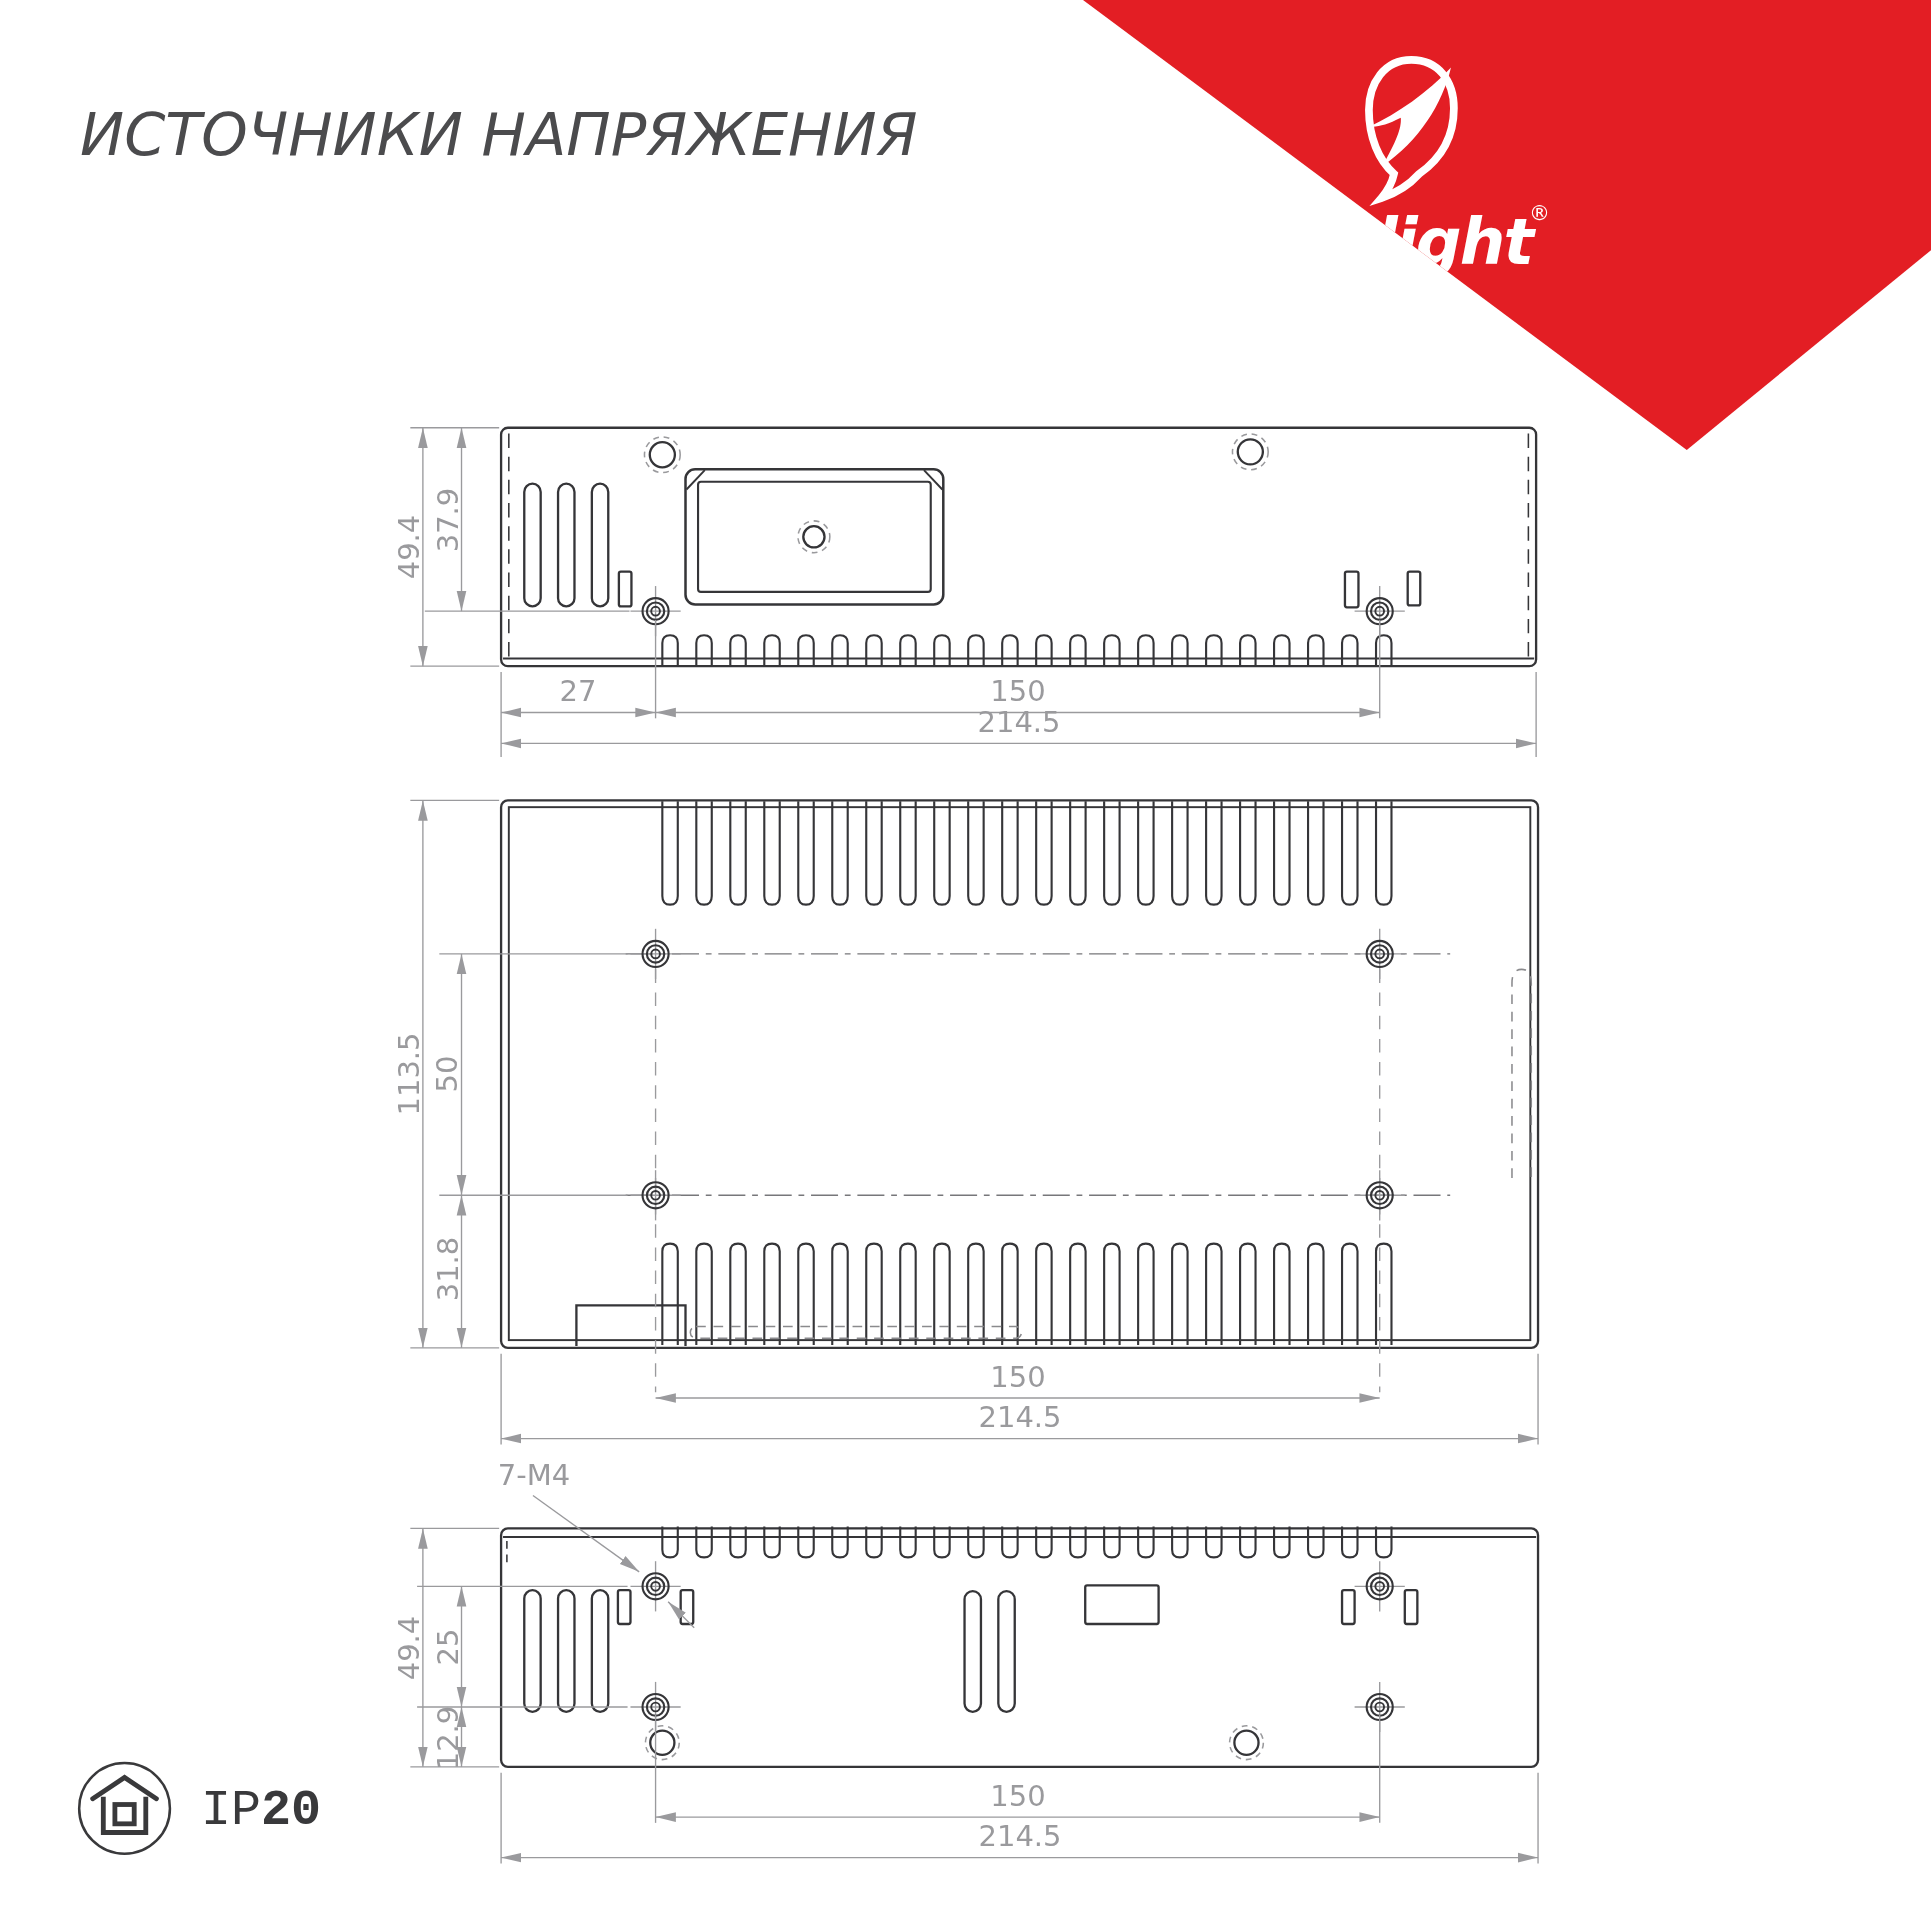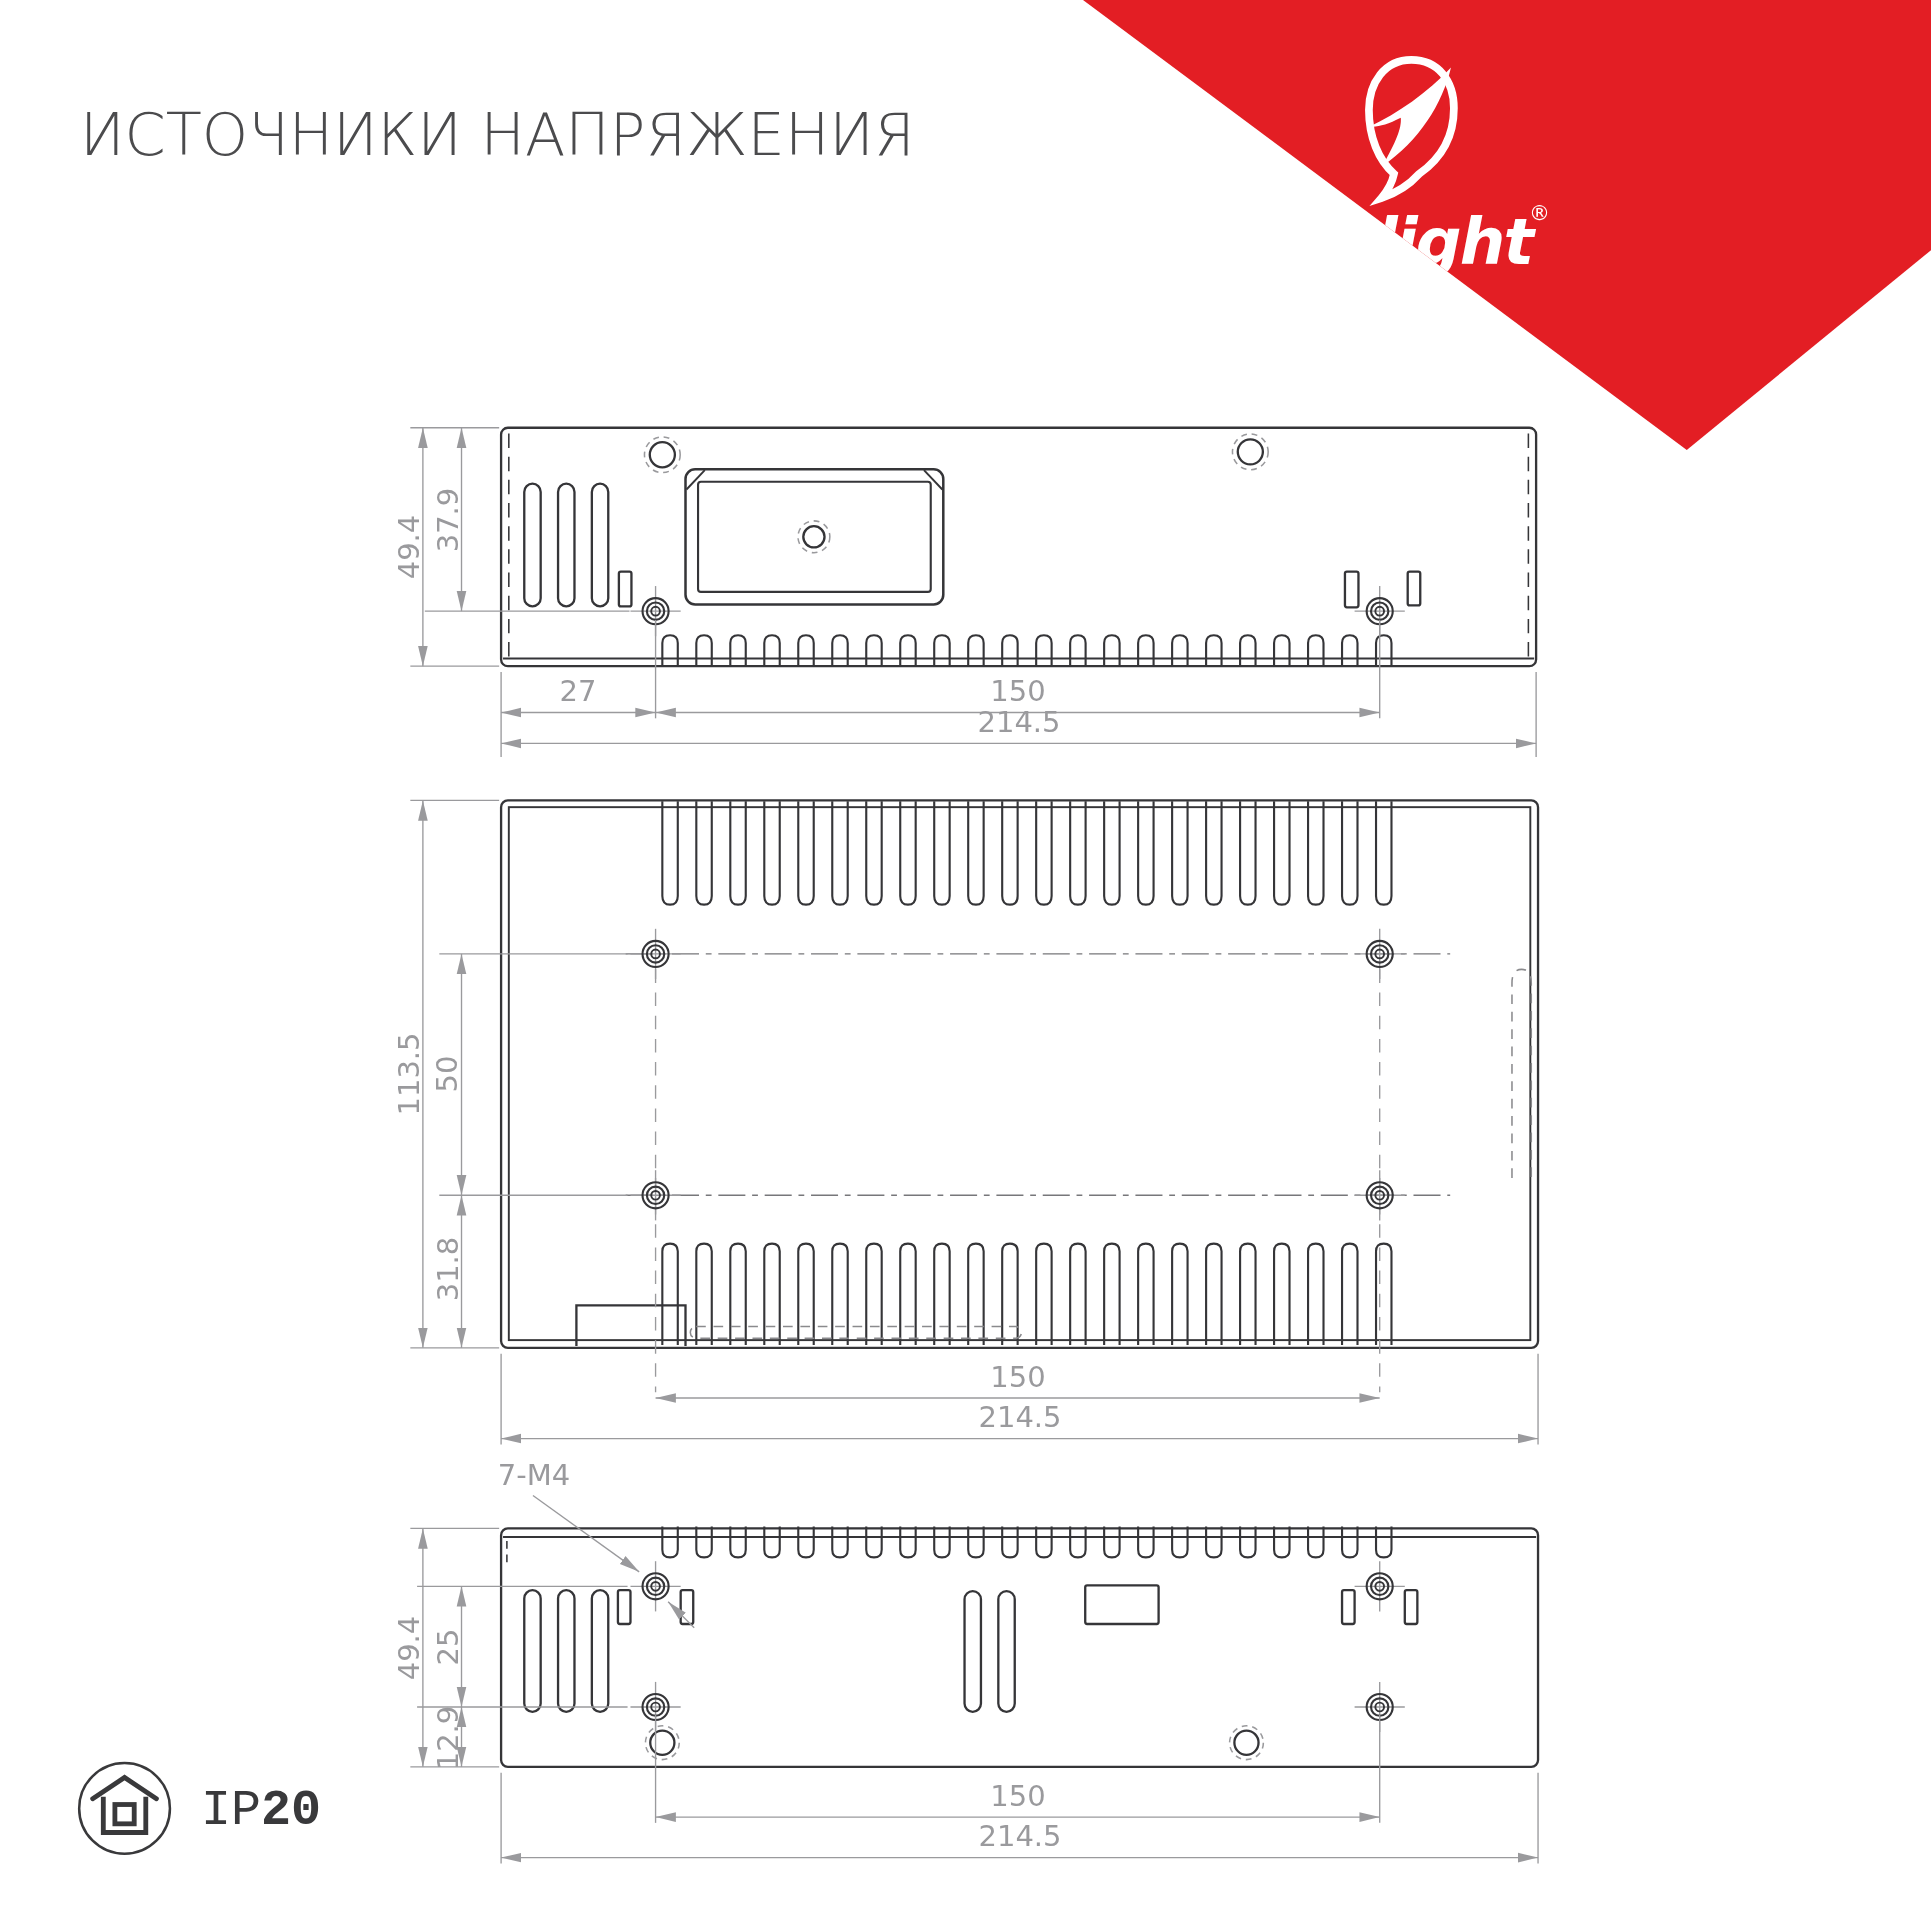--- a/index.html
+++ b/index.html
@@ -1,21 +1,21 @@
 <!DOCTYPE html>
 <html><head>
 <meta charset="utf-8">
 <style>
   html,body{margin:0;padding:0;background:#ffffff;}
   #page{position:relative;width:1931px;height:1931px;background:#ffffff;overflow:hidden;
         font-family:"DejaVu Sans",sans-serif;}
   
   #hdr{position:absolute;left:80px;top:64px;}
   .tag{font-size:41px;font-weight:700;color:#E31E24;letter-spacing:0;}
-  .titles{margin-top:27px;font-size:59px;line-height:88px;font-weight:200;color:#4b4b4d;letter-spacing:0px;}
+  .titles{margin-top:27px;font-size:59px;line-height:88px;font-weight:200;color:#4b4b4d;letter-spacing:0px;font-style:italic;}
   
   #tri{position:absolute;left:1083px;top:0;width:848px;height:450px;
        clip-path:polygon(0 0,100% 0,100% 55.6%,71.2% 100%);background:#E31E24;}
   #logo-text{position:absolute;left:210px;top:205px;width:251px;text-align:center;
        color:#fff;font-size:64px;font-weight:700;font-style:italic;letter-spacing:-1.9px;}
   #logo-reg{position:absolute;left:446px;top:201px;color:#fff;font-size:21px;font-style:normal;font-weight:400;}
   
   #draw{position:absolute;left:0;top:0;width:1931px;height:1931px;}
   
   .dim{position:absolute;font-size:29px;color:#9a9a9d;white-space:nowrap;

